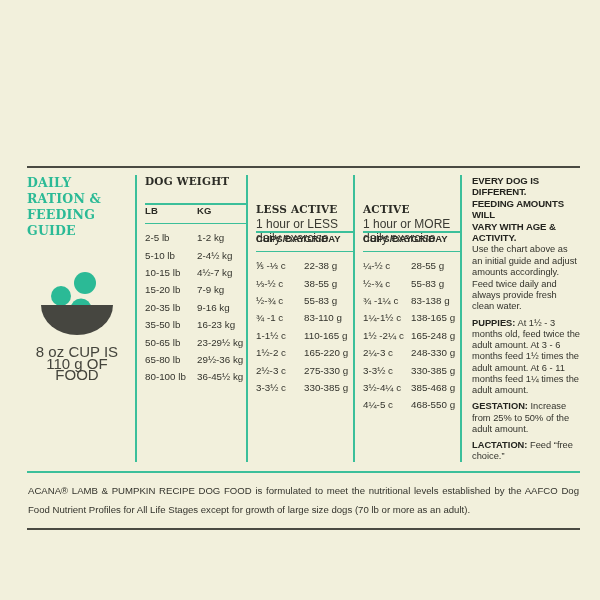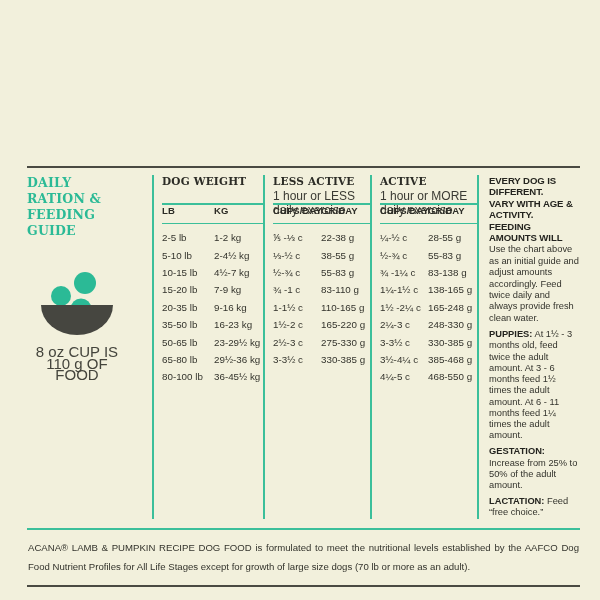--- a/index.html
+++ b/index.html
@@ -35,35 +35,36 @@
     width: 100%;
   }
   #grid {
     display: flex;
     align-items: stretch;
     padding-top: 7px;
   }
   .col-brand {
     width: 105px;
     flex: 0 0 105px;
-    padding-right: 20px;
+    padding-right: 3px;
   }
   .col-sep {
     width: 2px;
     flex: 0 0 2px;
     background: #3bbf9a;
     margin-right: 8px;
   }
   .col-weight {
     width: 101px;
     flex: 0 0 101px;
   }
   .col-act {
     width: 97px;
     flex: 0 0 97px;
+    margin-top: 28px;
   }
   .col-notes {
     flex: 1 1 auto;
     padding-left: 2px;
   }
   .brand-title {
     color: #2bba96;
     font-family: "DejaVu Serif", serif;
     font-weight: bold;
     font-size: 12.5px;
@@ -334,22 +335,22 @@
             <div class="cell-cb">468-550 g</div>
           </div>
       </div>
     </div>
 
     <div class="col-sep"></div>
 
     <div class="col-notes">
       <div class="notes-head">
         <div>EVERY DOG IS DIFFERENT.</div>
+        <div>FEEDING AMOUNTS WILL</div>
         <div>VARY WITH AGE &amp; ACTIVITY.</div>
-        <div>FEEDING AMOUNTS WILL</div>
       </div>
       <div class="notes-body">Use the chart above as an initial guide and adjust amounts accordingly. Feed twice daily and always provide fresh clean water.</div>
       <div class="notes-para"><b>PUPPIES:</b><span> At 1½ - 3 months old, feed twice the adult amount. At 3 - 6 months feed 1½ times the adult amount. At 6 - 11 months feed 1¼ times the adult amount.</span></div>
       <div class="notes-para"><b>GESTATION:</b><span> Increase from 25% to 50% of the adult amount.</span></div>
       <div class="notes-para"><b>LACTATION:</b><span> Feed “free choice.”</span></div>
     </div>
 
   </div>
 
   <div id="footer">

